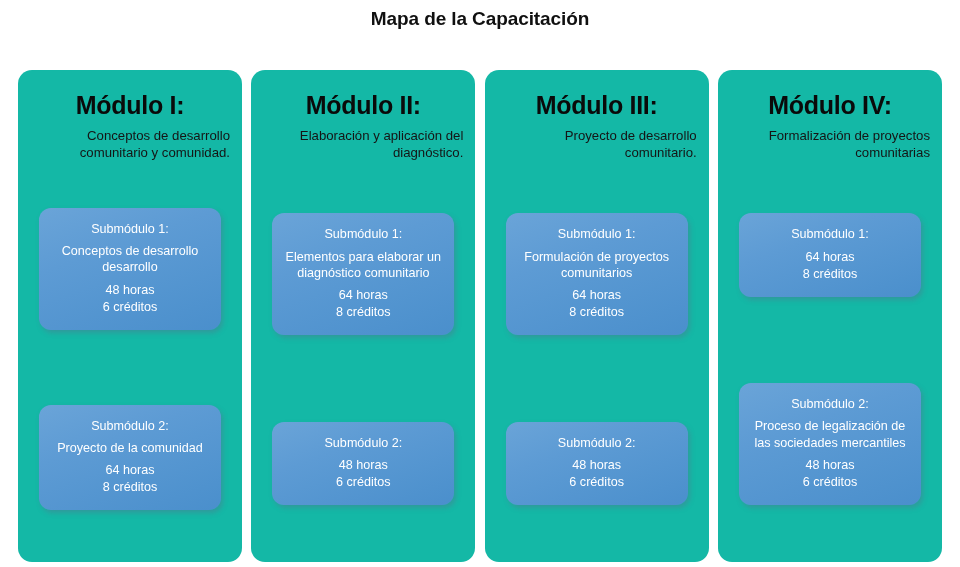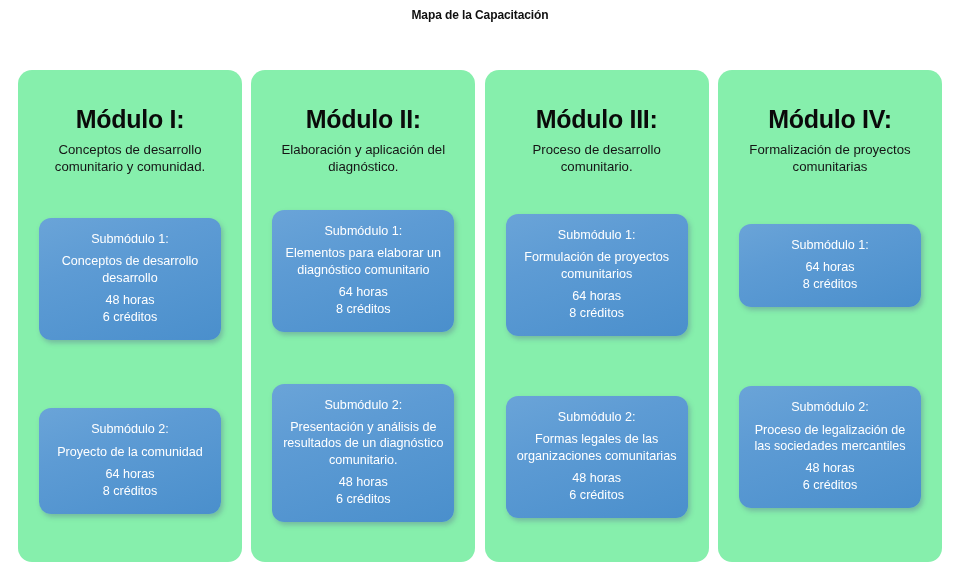--- a/index.html
+++ b/index.html
@@ -19,63 +19,63 @@
     width: 960px;
     height: 567px;
   }
 
   .page-title {
     position: absolute;
     top: 8px;
     left: 0;
     width: 960px;
     text-align: center;
-    font-size: 12px;
+    font-size: 19px;
     font-weight: bold;
     color: #101010;
     letter-spacing: -0.1px;
   }
 
   .modules-row {
     position: absolute;
     top: 70px;
     left: 18px;
     width: 924px;
     height: 492px;
     display: flex;
     flex-direction: row;
     justify-content: space-between;
     align-items: stretch;
   }
 
   .module-card {
     width: 224px;
     box-sizing: border-box;
-    background: #86efac;
+    background: #14b8a6;
     border-radius: 14px;
-    padding: 36px 10px 14px 10px;
+    padding: 22px 10px 14px 10px;
     display: flex;
     flex-direction: column;
     align-items: center;
   }
 
   .module-title {
     font-size: 25px;
     font-weight: bold;
     color: #0a0a0a;
     text-align: center;
     line-height: 1.05;
     letter-spacing: -0.3px;
     margin: 0 0 10px 0;
   }
 
   .module-desc {
     font-size: 13.2px;
     color: #151515;
-    text-align: center;
+    text-align: right;
     line-height: 1.28;
     margin: 0 0 8px 0;
     padding: 0 2px;
   }
 
   .submodules {
     width: 100%;
     flex: 1;
     display: flex;
     flex-direction: column;
@@ -153,40 +153,38 @@
       <div class="module-desc">Elaboración y aplicación del diagnóstico.</div>
       <div class="submodules">
         <div class="submodule-box">
           <div class="sub-label">Submódulo 1:</div>
           <div class="sub-name">Elementos para elaborar un diagnóstico comunitario</div>
           <div class="sub-hours">64 horas</div>
           <div class="sub-credits">8 créditos</div>
         </div>
         <div class="submodule-box">
           <div class="sub-label">Submódulo 2:</div>
-          <div class="sub-name">Presentación y análisis de resultados de un diagnóstico comunitario.</div>
           <div class="sub-hours">48 horas</div>
           <div class="sub-credits">6 créditos</div>
         </div>
       </div>
     </div>
 
     <div class="module-card">
       <div class="module-title">Módulo III:</div>
-      <div class="module-desc">Proceso de desarrollo comunitario.</div>
+      <div class="module-desc">Proyecto de desarrollo comunitario.</div>
       <div class="submodules">
         <div class="submodule-box">
           <div class="sub-label">Submódulo 1:</div>
           <div class="sub-name">Formulación de proyectos comunitarios</div>
           <div class="sub-hours">64 horas</div>
           <div class="sub-credits">8 créditos</div>
         </div>
         <div class="submodule-box">
           <div class="sub-label">Submódulo 2:</div>
-          <div class="sub-name">Formas legales de las organizaciones comunitarias</div>
           <div class="sub-hours">48 horas</div>
           <div class="sub-credits">6 créditos</div>
         </div>
       </div>
     </div>
 
     <div class="module-card">
       <div class="module-title">Módulo IV:</div>
       <div class="module-desc">Formalización de proyectos comunitarias</div>
       <div class="submodules">

